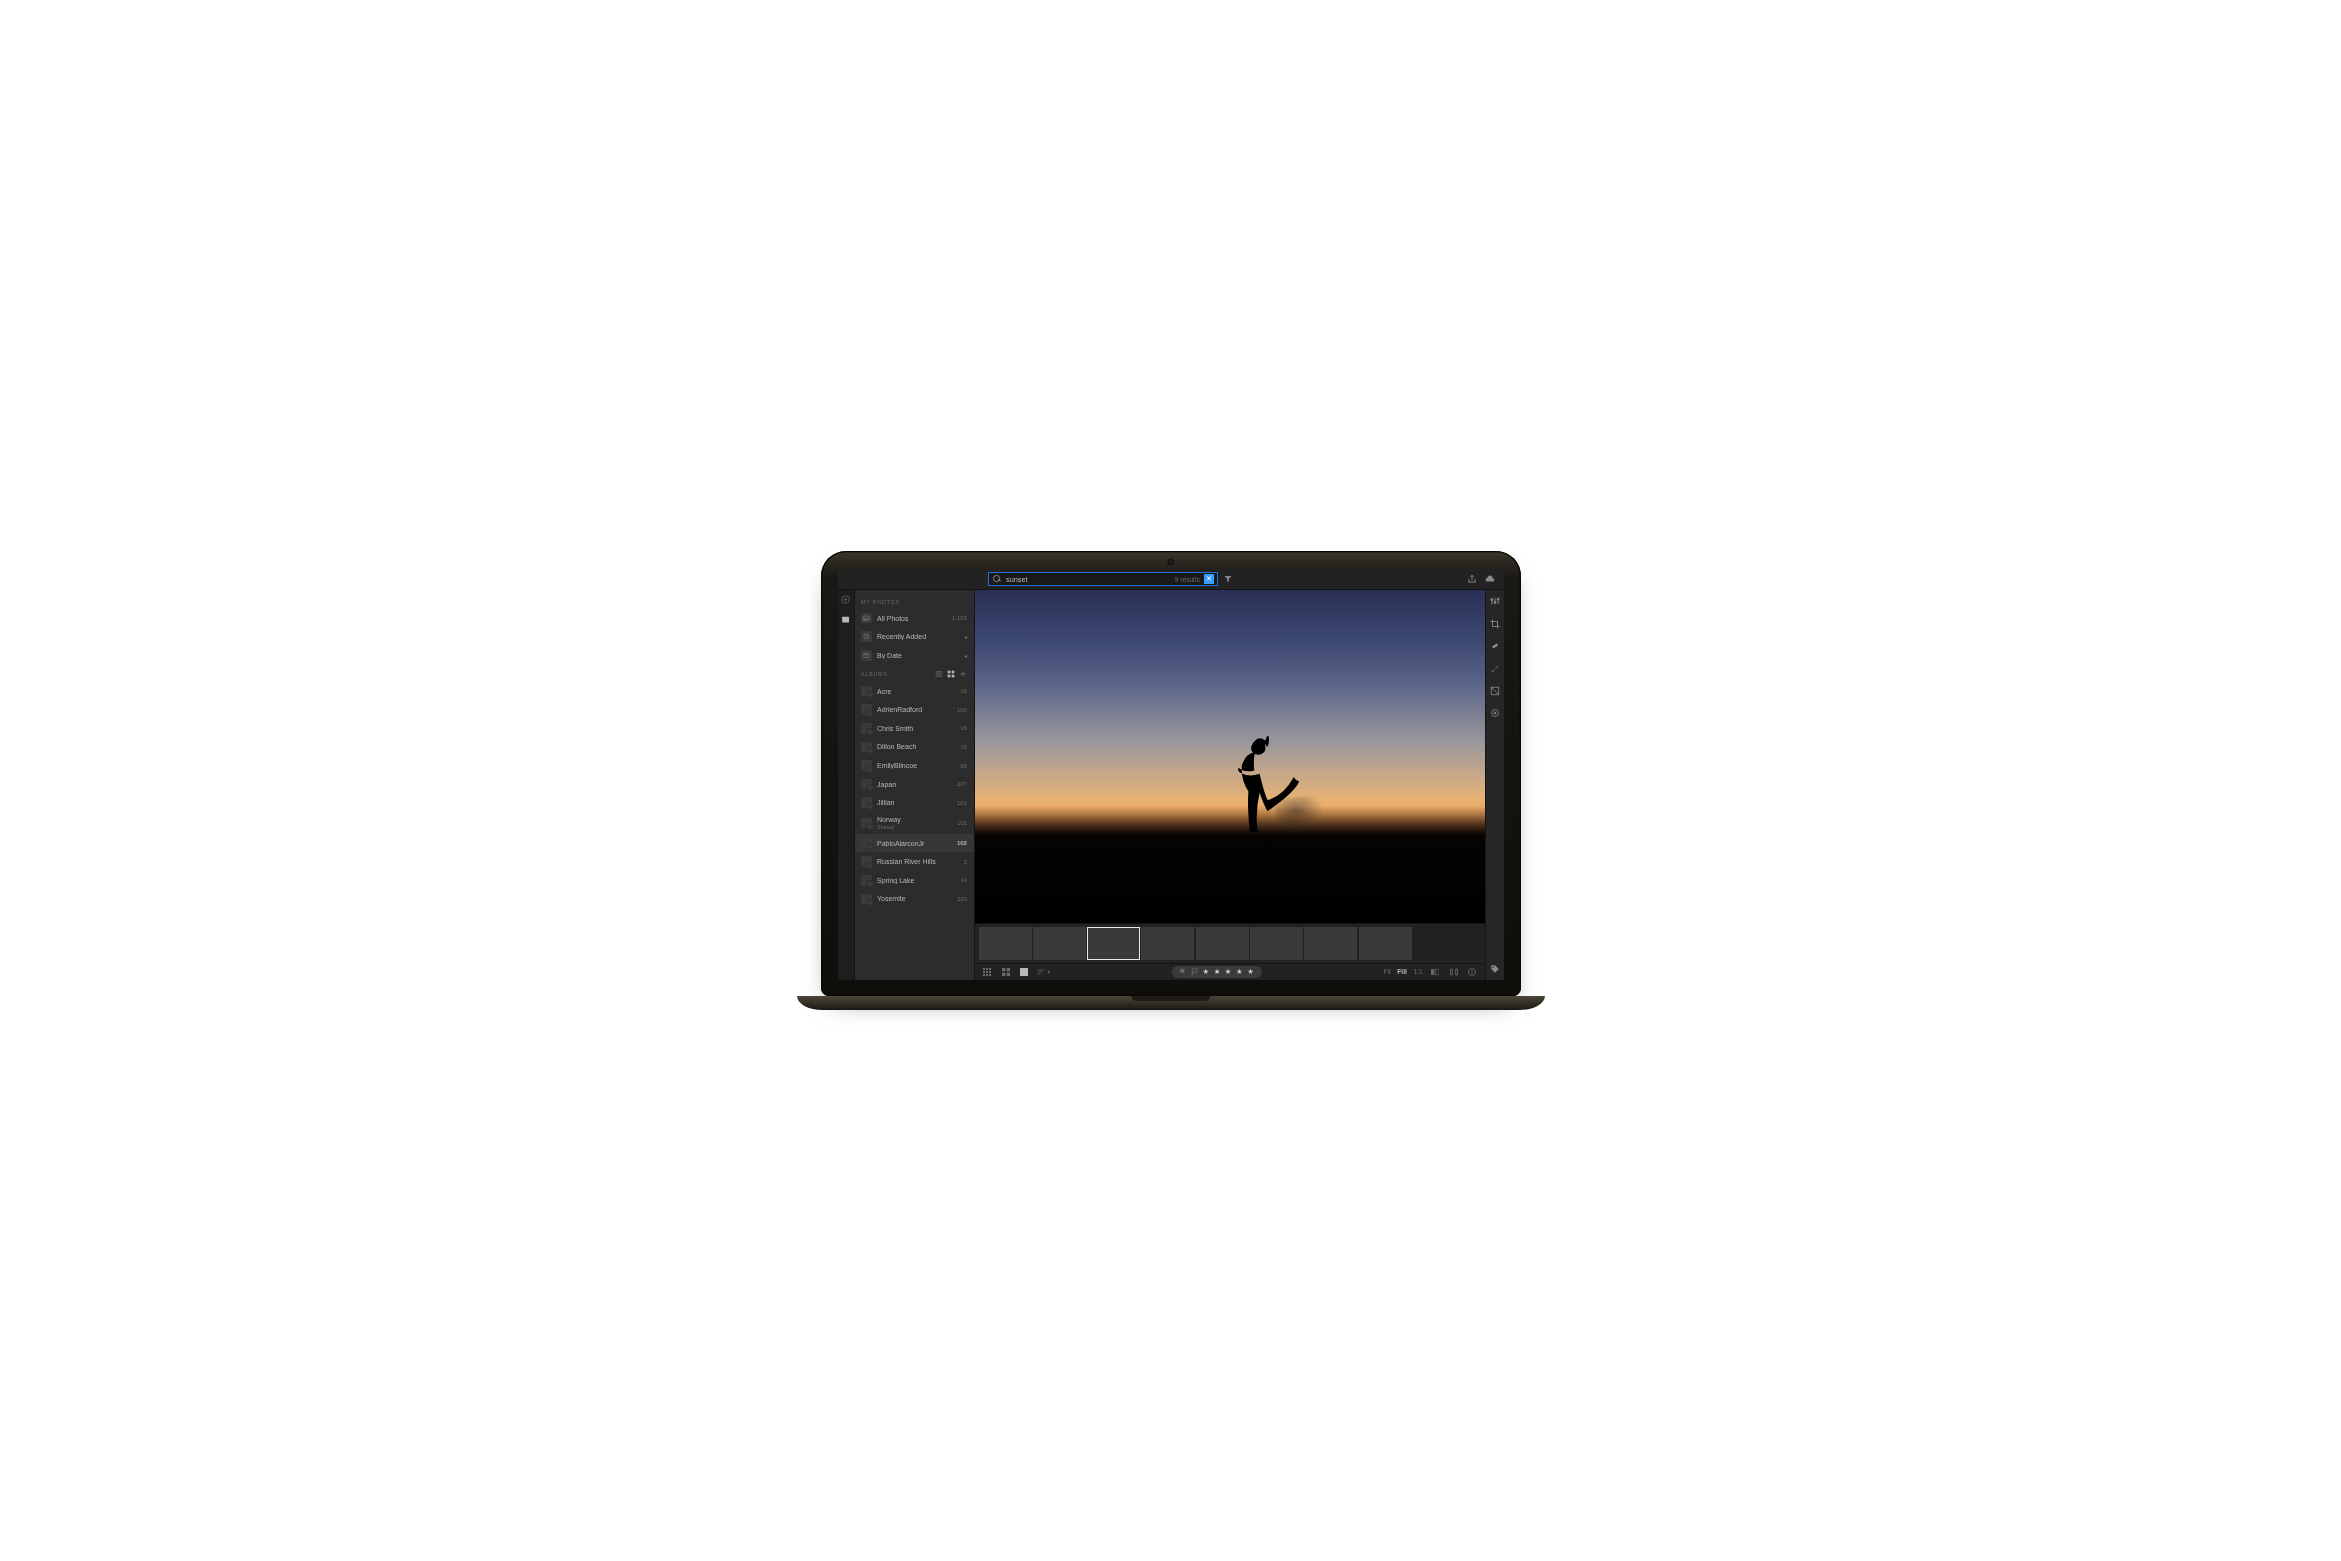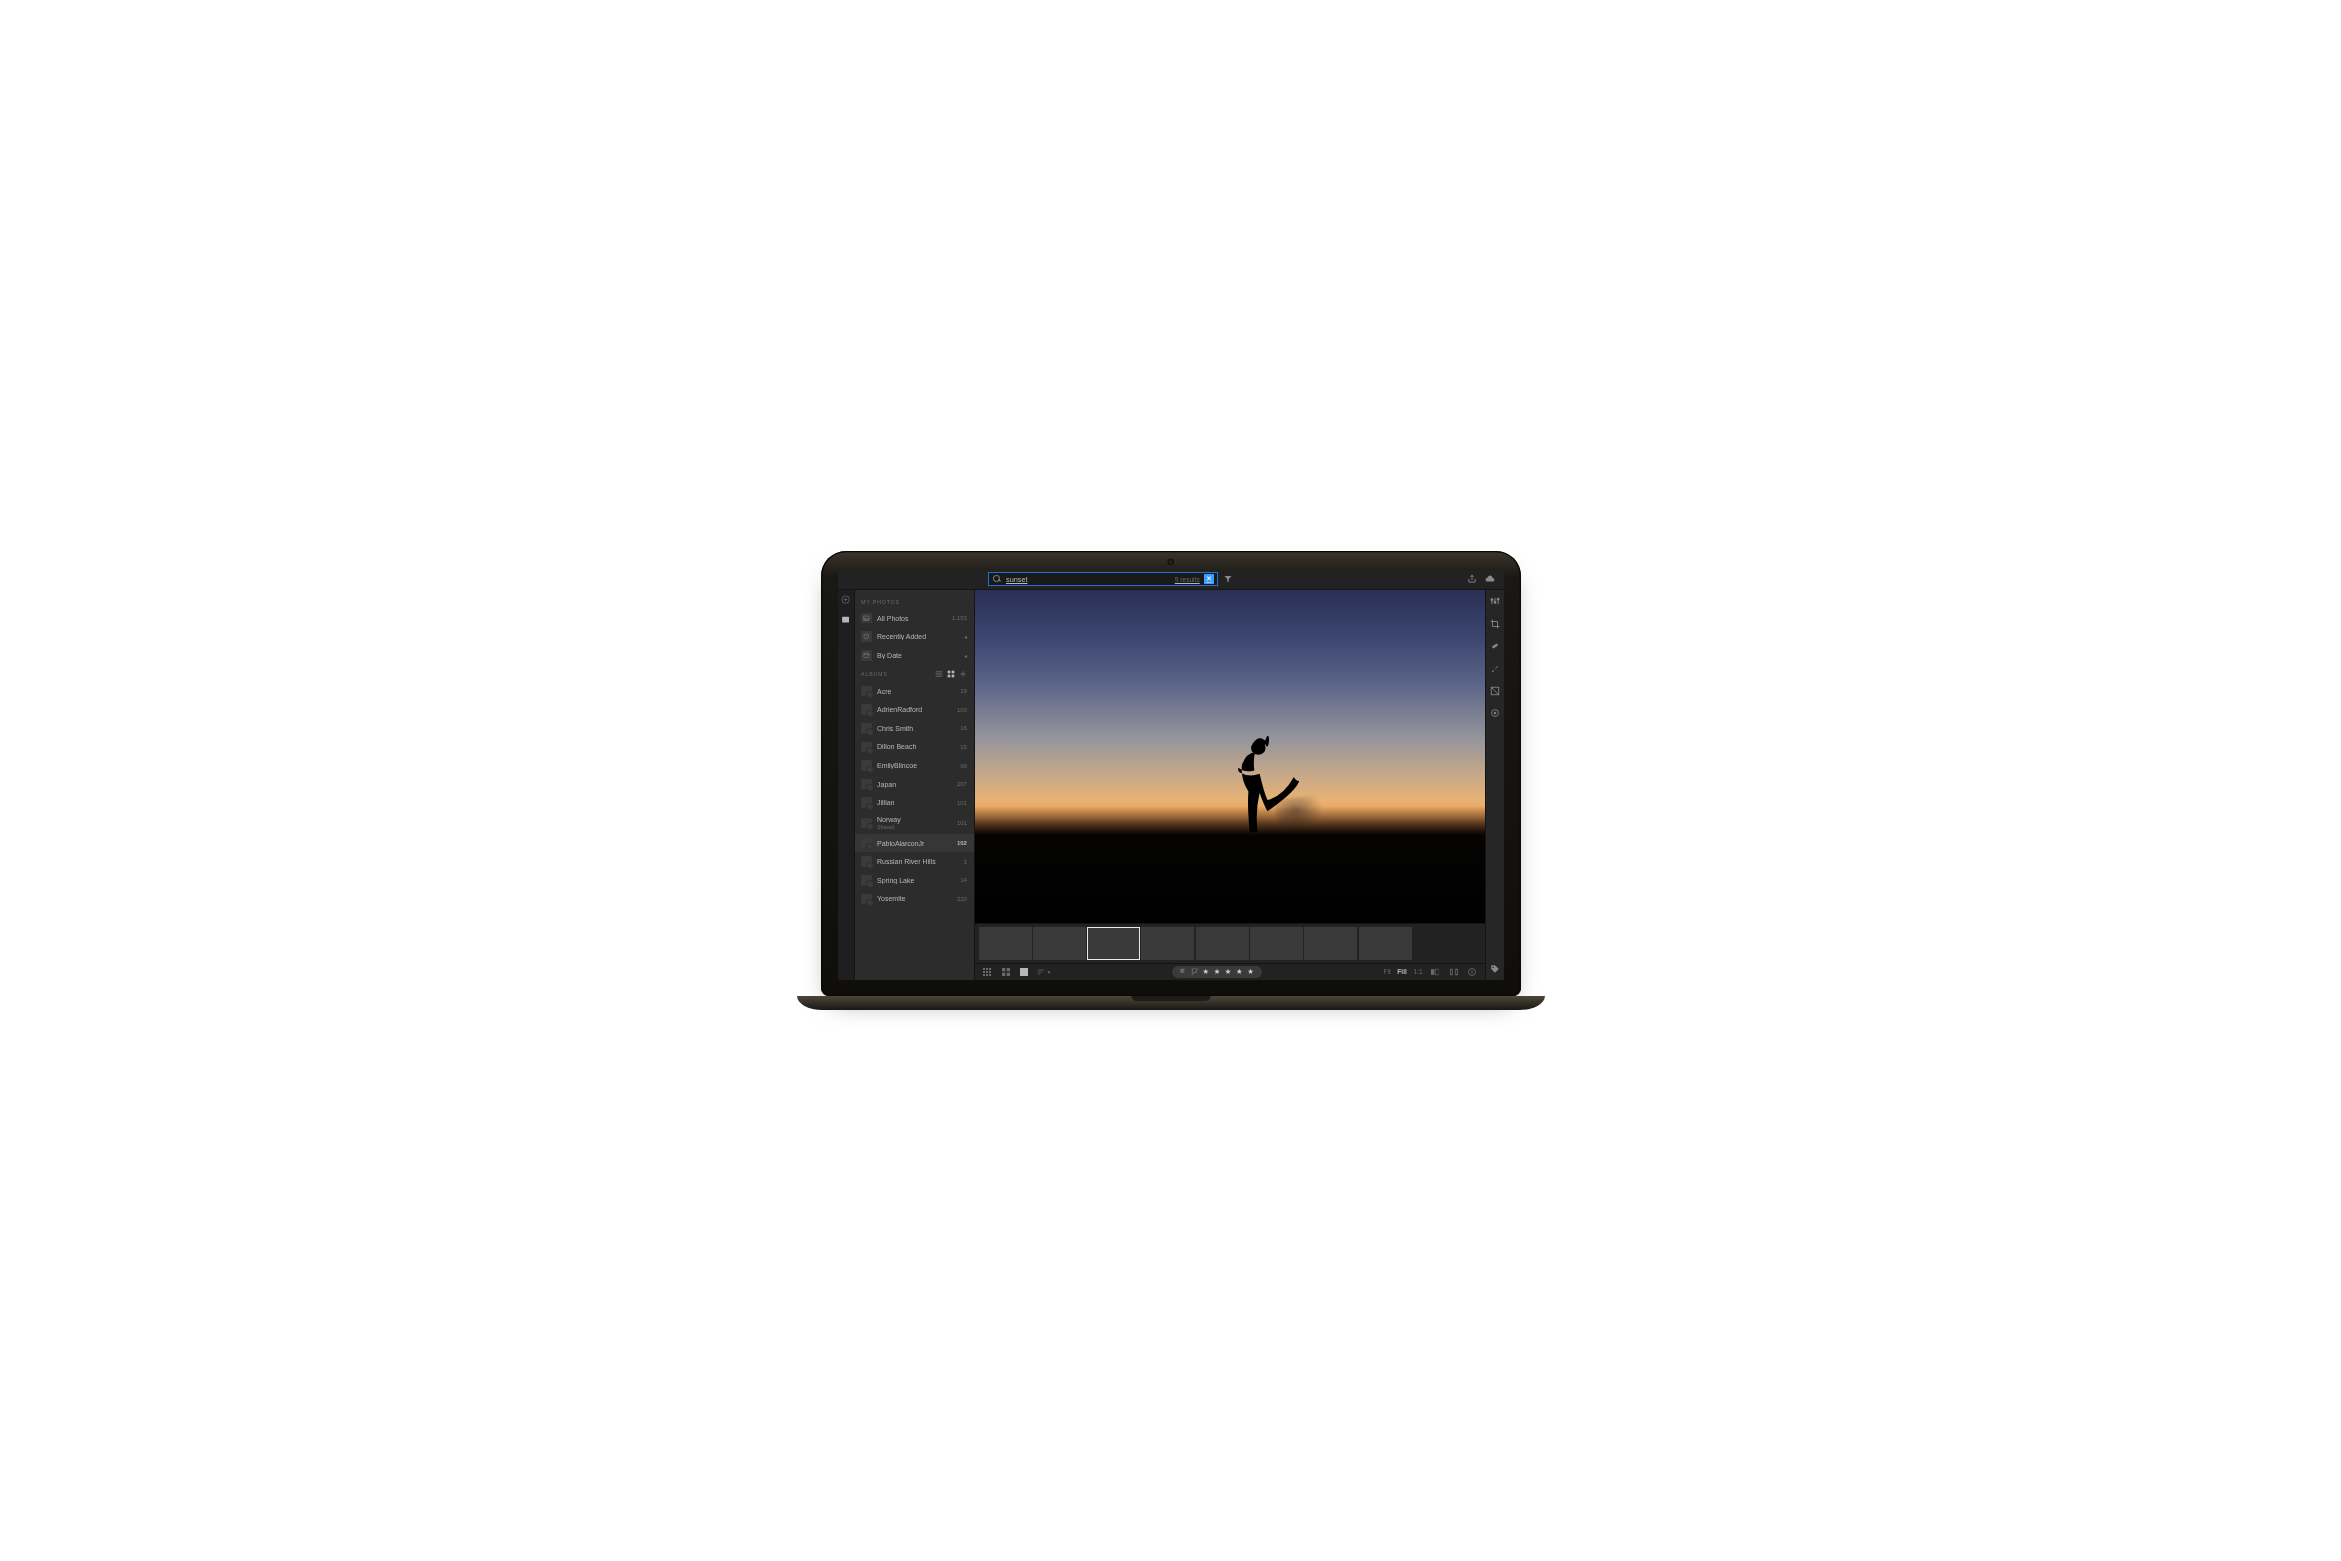--- a/index.html
+++ b/index.html
@@ -70,21 +70,20 @@
   }
 
   
   .topbar {
     height: 20px;
     background: var(--panel-4);
     display:flex; align-items:center;
     padding: 0 6.6px;
     gap:5.3px;
     border-bottom: 0.7px solid #141414;
-    text-decoration: underline;
   }
   .topbar .spacer-left  { width: 139px; }
   .searchwrap {
     flex:1; display:flex; align-items:center;
     background: #1a1a1a;
     border: 0.7px solid var(--blue-dk);
     height: 14.5px;
     padding: 0 2.6px 0 4px;
     max-width: 304px;
   }

